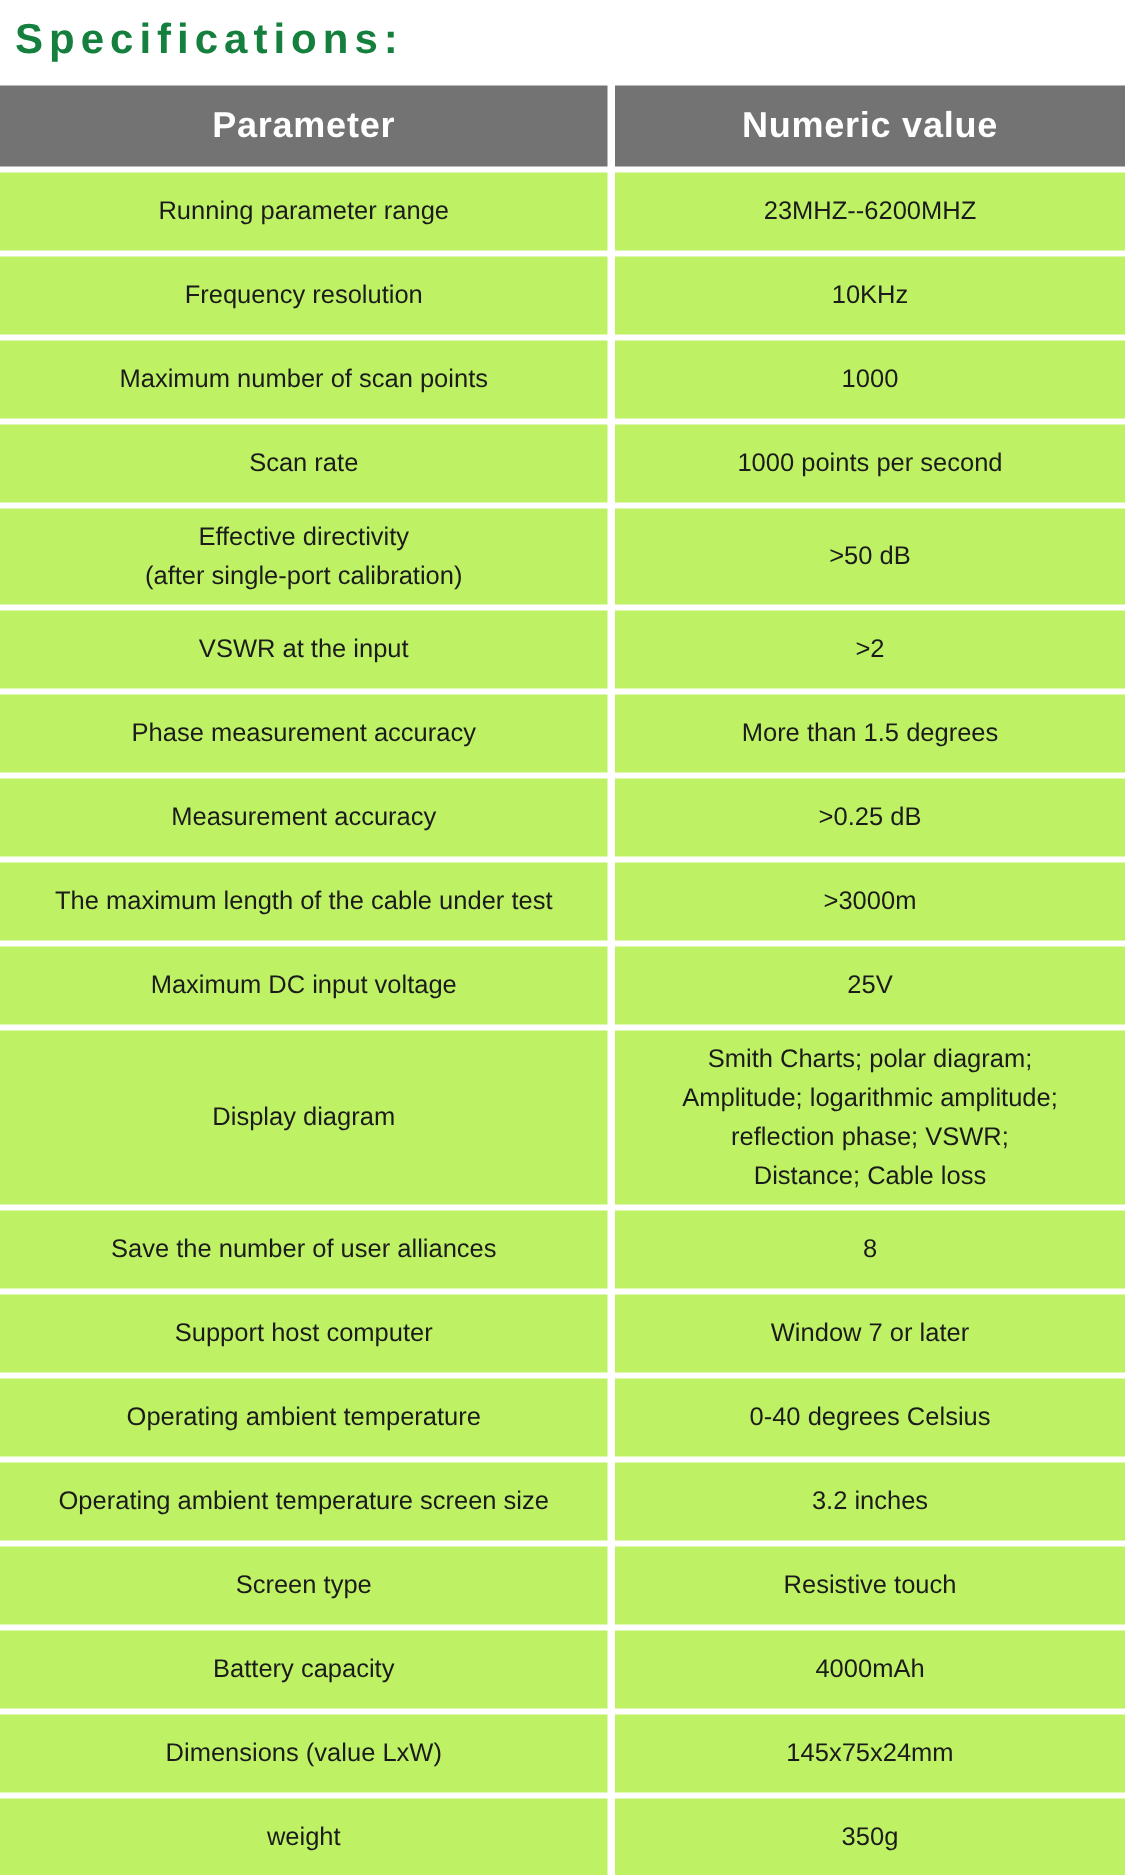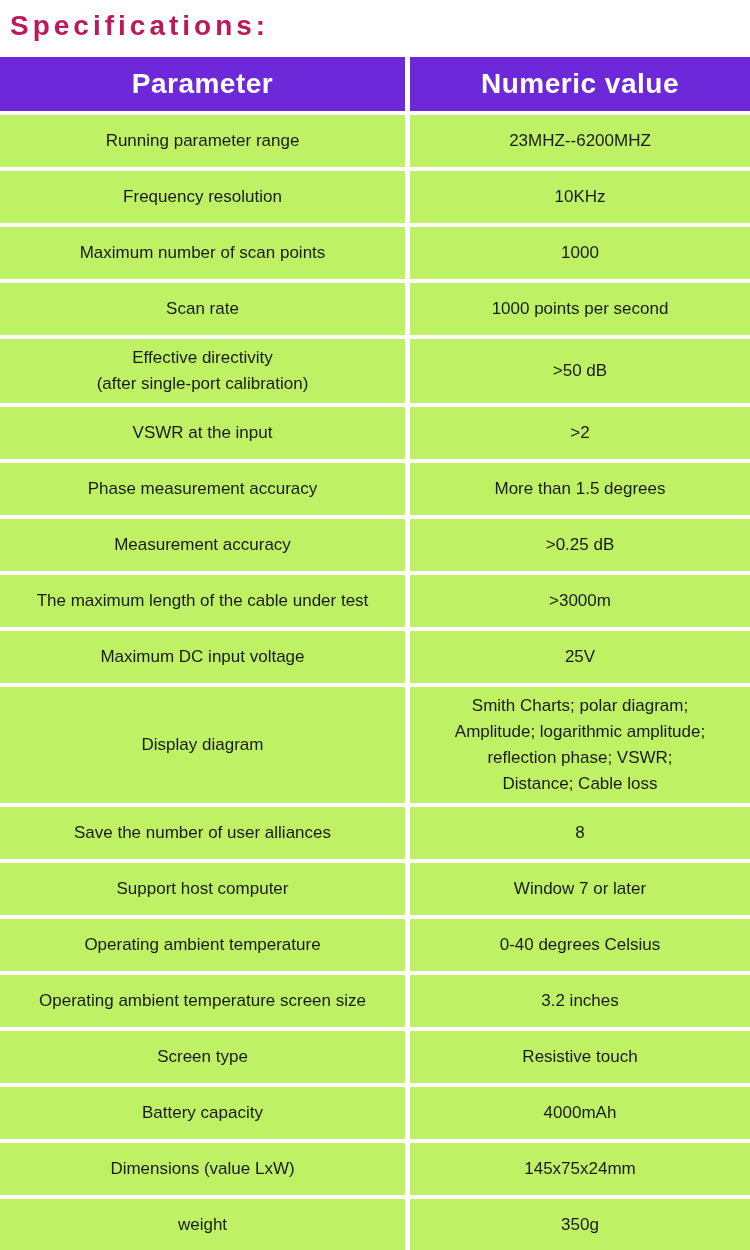--- a/index.html
+++ b/index.html
@@ -9,21 +9,21 @@
     color: #1b1b1b;
     width: 750px;
     height: 1250px;
     overflow: hidden;
   }
   .page-title {
     padding: 10px 0 0 10px;
     font-size: 28px;
     font-weight: 700;
     letter-spacing: 4px;
-    color: #be185d;
+    color: #15803d;
     height: 57px;
   }
   .spec-table {
     width: 750px;
   }
   .t-row {
     display: flex;
     margin-bottom: 4px;
   }
   .t-cell {
@@ -34,23 +34,23 @@
     text-align: center;
     min-height: 52px;
     padding: 6px 10px;
     font-size: 17px;
     line-height: 26px;
     white-space: pre-line;
   }
   .t-cell.col-param { width: 405px; margin-right: 5px; }
   .t-cell.col-value { width: 340px; }
   .t-row.header .t-cell {
-    background: #6d28d9;
+    background: #737373;
     color: #ffffff;
-    font-size: 28px;
+    font-size: 24px;
     font-weight: 700;
     min-height: 54px;
     letter-spacing: 0.5px;
   }
 </style>
 </head>
 <body>
 
 <div class="page-title">Specifications:</div>
 

